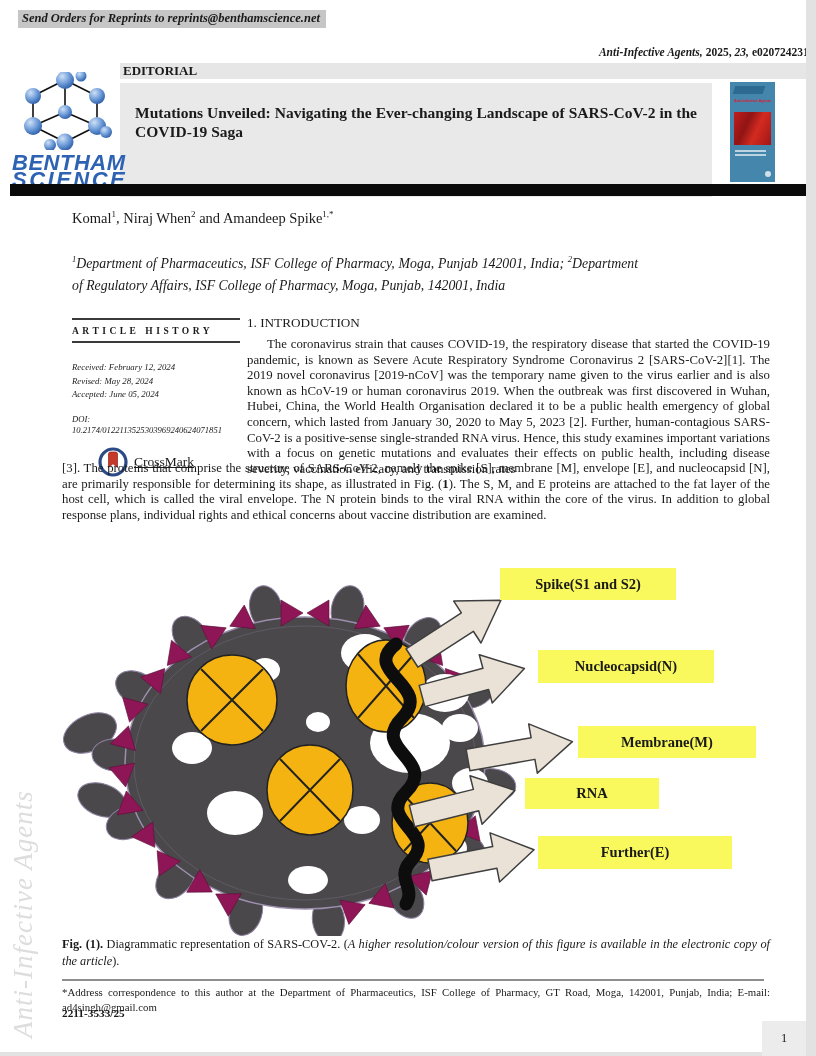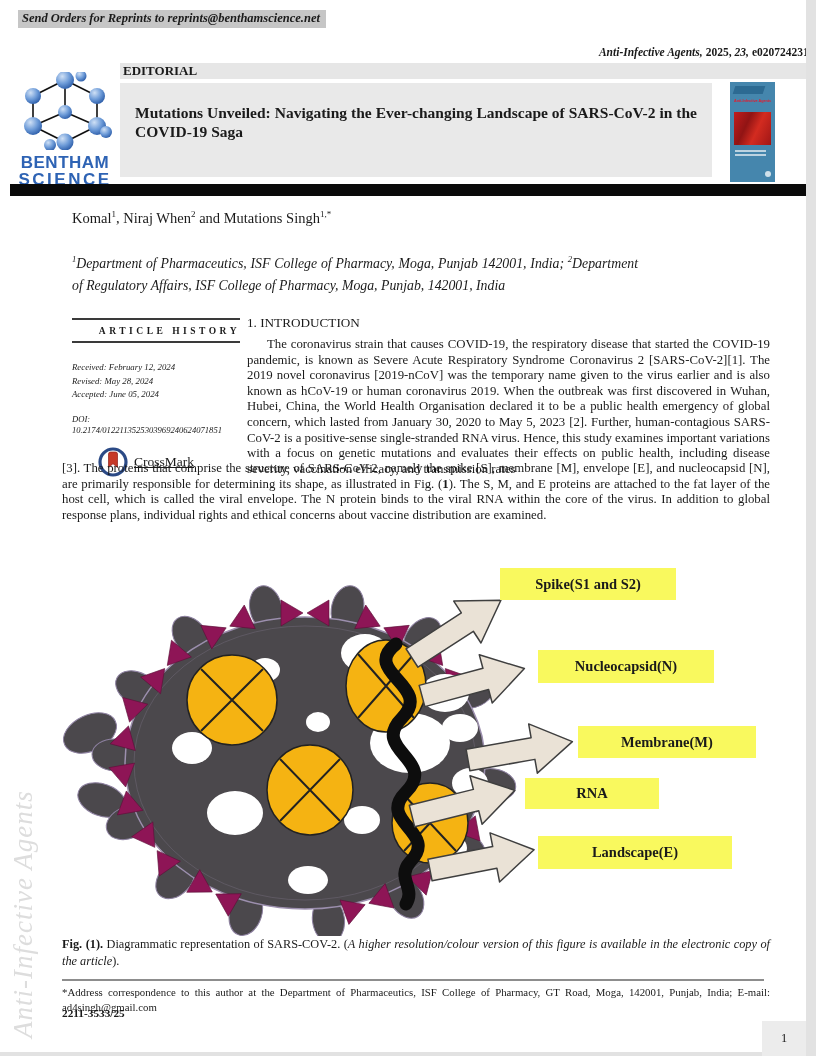--- a/index.html
+++ b/index.html
@@ -9,48 +9,48 @@
 
   .reprint-banner{position:absolute;left:18px;top:10px;background:#c6c6c6;
      font-weight:bold;font-style:italic;font-size:12.5px;padding:1px 6px 2px 4px;}
   .citation{position:absolute;left:120px;right:12px;top:46px;text-align:right;
      font-size:11.5px;font-weight:bold;}
   .citation .it{font-style:italic;}
   .citation span{margin-right:3px;}
 
   .editorial-band{position:absolute;left:120px;right:10px;top:63px;height:16px;
      background:#e6e6e6;font-weight:bold;font-size:13px;line-height:16px;padding-left:3px;}
-  .title-box{position:absolute;left:120px;top:83px;width:592px;height:94px;background:#e9e9e9;
+  .title-box{position:absolute;left:120px;top:83px;width:592px;height:114px;background:#e9e9e9;
      box-sizing:border-box;padding:20px 15px 0 15px;font-size:15.5px;font-weight:bold;
      line-height:19px;text-align:justify;}
 
   .logo-block{position:absolute;left:12px;top:72px;width:106px;text-align:center;}
   .publisher-name{font-family:"Liberation Sans","DejaVu Sans",sans-serif;font-weight:bold;
-     color:#2e63b4;font-size:17px;line-height:17px;letter-spacing:.5px;}
+     color:#2e63b4;font-size:22px;line-height:17px;letter-spacing:.5px;font-style:italic;}
   .publisher-name .l2{letter-spacing:2.5px;}
 
   .cover{position:absolute;left:730px;top:82px;width:45px;height:100px;background:#4586ad;overflow:hidden;}
   .cover-band{position:absolute;left:8%;top:4%;width:66%;height:8%;background:#2c6a92;transform:skewX(-18deg);}
   .cover-title{position:absolute;left:8%;top:17%;width:120%;color:#e8192c;font-weight:bold;
      font-family:"Liberation Sans",sans-serif;font-size:6px;white-space:nowrap;
      transform:scale(.62);transform-origin:left top;}
   .cover-img{position:absolute;left:8%;top:30%;width:84%;height:33%;
      background:linear-gradient(115deg,#c21d1d 0%,#911414 35%,#d32b20 60%,#a01616 100%);}
   .cover-line{position:absolute;left:10%;width:70%;height:2px;background:#d9e6ee;opacity:.8;}
   .cover-emblem{position:absolute;right:8%;bottom:5%;width:6px;height:6px;border-radius:50%;background:#cfe0ea;}
 
   .black-bar{position:absolute;left:10px;right:10px;top:184px;height:12px;background:#0a0a0a;}
 
   .authors{position:absolute;left:72px;top:210px;font-size:14.5px;}
   .affiliations{position:absolute;left:72px;top:253px;width:566px;font-style:italic;
      font-size:13.8px;line-height:22px;text-align:justify;}
 
   .history{position:absolute;left:72px;top:318px;width:168px;}
   .h-rule{border-top:2px solid #3a3a3a;height:0;}
-  .history h4{margin:0;padding:6px 0 5px;font-size:9.5px;letter-spacing:3.5px;text-align:right;font-weight:bold;}
+  .history h4{margin:0;padding:6px 0 5px;font-size:9.5px;letter-spacing:3.5px;text-align:left;font-weight:bold;}
   .h-dates{margin-top:18px;font-size:8.8px;line-height:13.5px;font-style:italic;}
   .h-doi{margin-top:12px;font-size:8.6px;line-height:11.5px;font-style:italic;word-wrap:break-word;}
   .crossmark{margin-top:10px;display:flex;align-items:center;gap:6px;padding-left:26px;cursor:pointer;text-decoration:underline;}
   .crossmark .cm-label{font-size:13.5px;}
 
   .intro{position:absolute;left:247px;top:315px;width:523px;}
   .intro h3{margin:0 0 6px;font-size:13.2px;font-weight:normal;}
   .para{font-size:12.8px;line-height:15.6px;text-align:justify;margin:0;}
   .indent{text-indent:20px;}
   .full-para{position:absolute;left:62px;top:461px;width:708px;}
@@ -125,21 +125,21 @@
     <div class="cover-title">Anti-Infective Agents</div>
     <div class="cover-img"></div>
     <div class="cover-line" style="top:68%"></div>
     <div class="cover-line" style="top:72%"></div>
     <div class="cover-emblem"></div>
   </div>
 
   <div class="black-bar"></div>
 
   <div class="authors">
-    <span>Komal</span><sup>1</sup><span>, Niraj When</span><sup>2</sup><span> and Mutations Singh</span><sup>1,*</sup>
+    <span>Komal</span><sup>1</sup><span>, Niraj When</span><sup>2</sup><span> and Amandeep Spike</span><sup>1,*</sup>
   </div>
 
   <div class="affiliations">
     <sup>1</sup><span>Department of Pharmaceutics, ISF College of Pharmacy, Moga, Punjab 142001, India; </span><sup>2</sup><span>Department of Regulatory Affairs, ISF College of Pharmacy, Moga, Punjab, 142001, India</span>
   </div>
 
   <div class="history">
     <div class="h-rule"></div>
     <h4>ARTICLE HISTORY</h4>
     <div class="h-rule"></div>
@@ -254,21 +254,21 @@
       <use href="#arrow" transform="translate(362,138) rotate(-15)"></use>
       <use href="#arrow" transform="translate(408,202) rotate(-10)"></use>
       <use href="#arrow" transform="translate(352,258) rotate(-14)"></use>
       <use href="#arrow" transform="translate(370,312) rotate(-11)"></use>
     </svg>
 
     <div class="fig-label" style="left:440px;top:10px;width:176px;height:32px">Spike(S1 and S2)</div>
     <div class="fig-label" style="left:518px;top:168px;width:178px;height:32px">Membrane(M)</div>
     <div class="fig-label" style="left:478px;top:92px;width:176px;height:33px">Nucleocapsid(N)</div>
     <div class="fig-label" style="left:465px;top:220px;width:134px;height:31px">RNA</div>
-    <div class="fig-label" style="left:478px;top:278px;width:194px;height:33px">Landscape(E)</div>
+    <div class="fig-label" style="left:478px;top:278px;width:194px;height:33px">Further(E)</div>
   </div>
 
   <div class="caption">
     <b>Fig. (1).</b><span> Diagrammatic representation of SARS-COV-2. (</span><span class="it">A higher resolution/colour version of this figure is available in the electronic copy of the article</span><span>).</span>
   </div>
 
   <div class="foot-rule"></div>
 
   <div class="footnote">
     <span>*Address correspondence to this author at the Department of Pharmaceutics, ISF College of Pharmacy, GT Road, Moga, 142001, Punjab, India; E-mail: </span><span>ad4singh@gmail.com</span>

